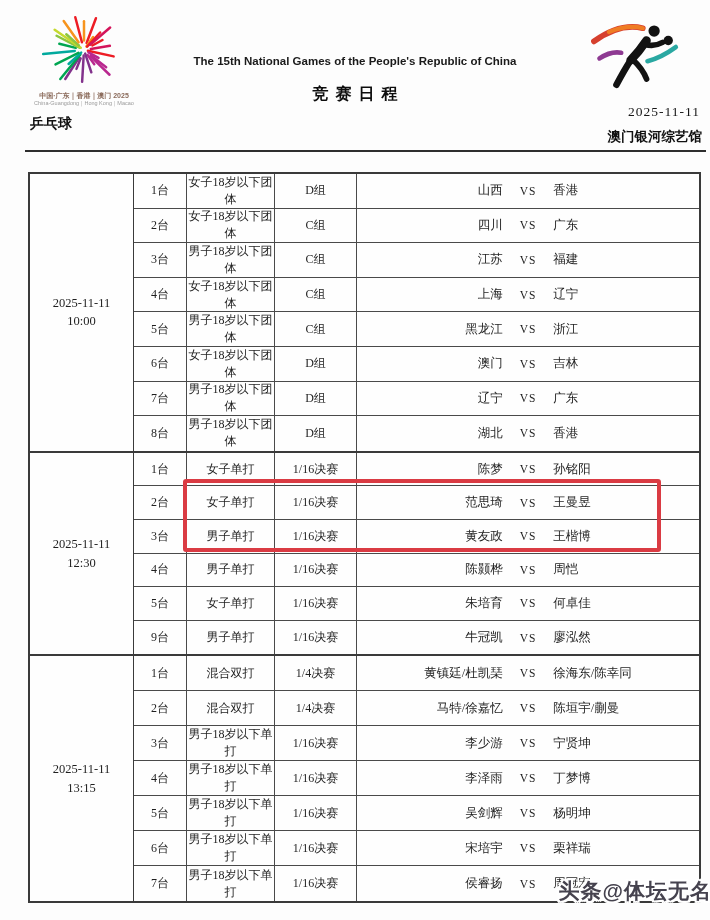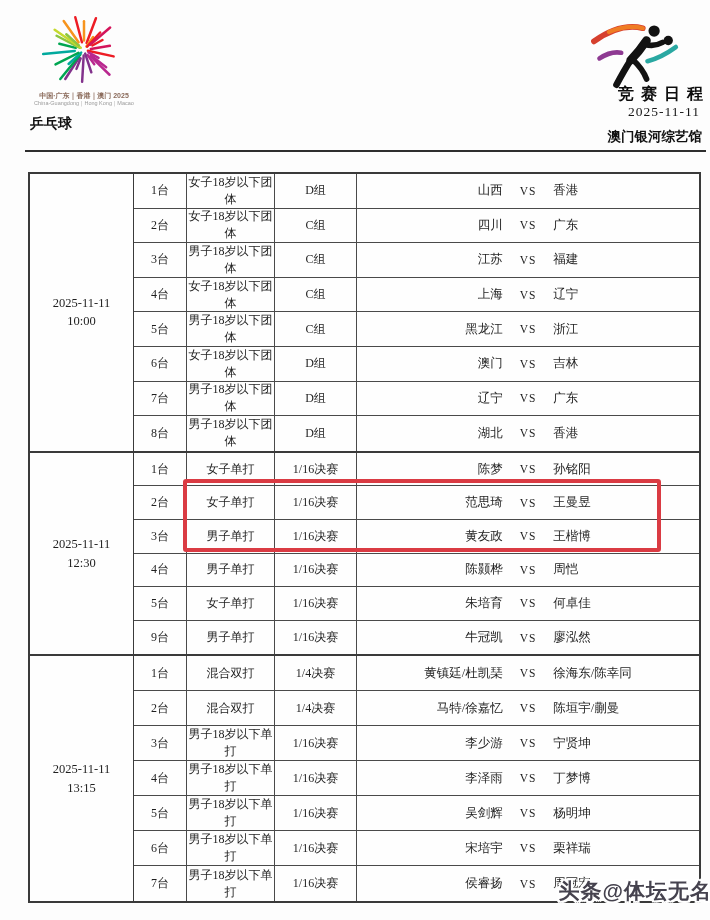--- a/index.html
+++ b/index.html
@@ -15,21 +15,21 @@
     font-family:"Liberation Sans","DejaVu Sans",sans-serif;}
   .logo-cap-en{font-size:5.5px;color:#9a9a9a;line-height:1.2;
     font-family:"Liberation Sans","DejaVu Sans",sans-serif;}
   .sport{position:absolute;left:30px;top:115px;font-size:14px;font-weight:bold;color:#111;}
   .title-cn{position:absolute;left:120px;right:120px;top:26px;text-align:center;
     font-size:22px;font-weight:bold;letter-spacing:1px;color:#0d0d0d;
     font-family:"Liberation Sans","DejaVu Sans",sans-serif;}
   .title-en{position:absolute;left:110px;right:110px;top:55px;text-align:center;
     font-size:11.5px;font-weight:bold;color:#1a1a1a;
     font-family:"Liberation Sans","DejaVu Sans",sans-serif;}
-  .sched{position:absolute;left:0;right:0;top:84px;text-align:right;
+  .sched{position:absolute;left:0;right:0;top:84px;text-align:center;
     font-size:16px;font-weight:bold;letter-spacing:7px;text-indent:7px;color:#0d0d0d;
     font-family:Liberation Sans, sans-serif;}
   .picto{position:absolute;right:18px;top:16px;}
   .hdate{position:absolute;right:10px;top:104px;font-size:13.5px;letter-spacing:1px;color:#161616;}
   .hvenue{position:absolute;right:8px;top:128px;font-size:13.5px;font-weight:bold;color:#111;}
   .rule{position:absolute;left:25px;top:150px;width:681px;height:2px;background:#2e2e2e;}
   
   .tbl{position:absolute;left:28px;top:172px;width:673px;border:2px solid #3a3a3a;
     background:#fefefe;box-sizing:border-box;font-size:12.5px;}
   .cell{box-sizing:border-box;display:flex;align-items:center;justify-content:center;text-align:center;}
@@ -100,20 +100,21 @@
           <line x1="0" y1="-4.157686543129727" x2="0" y2="-37.33925559363341" stroke="#c5d92d" stroke-width="2.6" stroke-linecap="round" transform="rotate(304.5445741410614)"></line>
           <line x1="0" y1="-7.164526787050054" x2="0" y2="-24.856471101482818" stroke="#8cc63f" stroke-width="2.6" stroke-linecap="round" transform="rotate(311.6917752281371)"></line>
           <line x1="0" y1="-9.930334902496785" x2="0" y2="-37.13734495130777" stroke="#f7941d" stroke-width="2.6" stroke-linecap="round" transform="rotate(325.06306541163934)"></line>
           <line x1="0" y1="-8.403195520741221" x2="0" y2="-35.492542563598285" stroke="#ed1c24" stroke-width="2.6" stroke-linecap="round" transform="rotate(345.095032153064)"></line>
         </g>
     </svg>
     <div class="logo-cap-cn">中国·广东｜香港｜澳门 2025</div>
     <div class="logo-cap-en">China-Guangdong｜Hong Kong｜Macao</div>
   </div>
 
+  <div class="title-en">The 15th National Games of the People's Republic of China</div>
   <div class="sched">竞赛日程</div>
   <div class="sport">乒乓球</div>
 
   <div class="picto">
     <svg width="104" height="80" viewBox="0 0 110 85">
       <path d="M6 27 Q34 7 58 13" stroke="#d6402e" stroke-width="6" fill="none" stroke-linecap="round"></path>
       <path d="M22 17 Q42 9 58 13" stroke="#ef7c23" stroke-width="4.5" fill="none" stroke-linecap="round"></path>
       <path d="M12 45 Q24 37 35 39" stroke="#8e3a92" stroke-width="5" fill="none" stroke-linecap="round"></path>
       <path d="M63 48 Q78 44 93 33" stroke="#2aa8a2" stroke-width="5" fill="none" stroke-linecap="round"></path>
       <circle cx="70" cy="16" r="6" fill="#121212"></circle>

